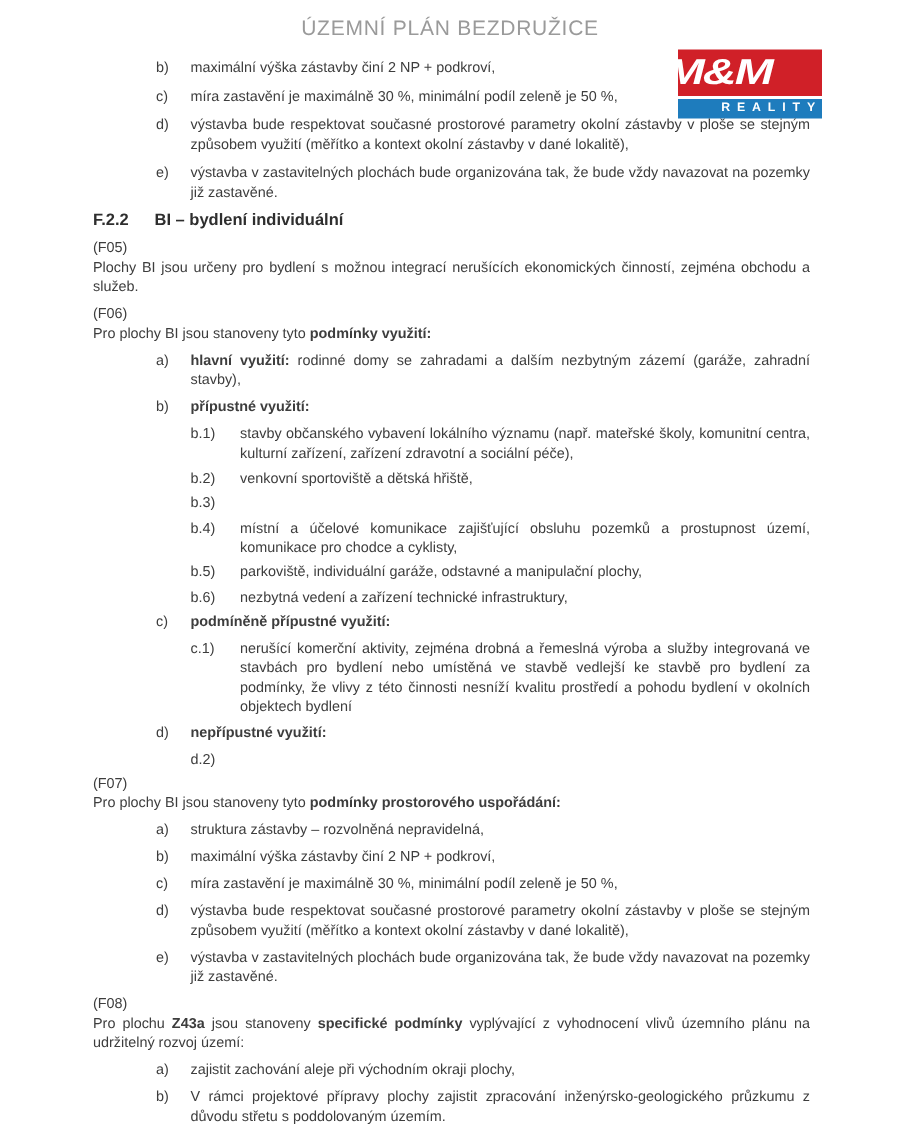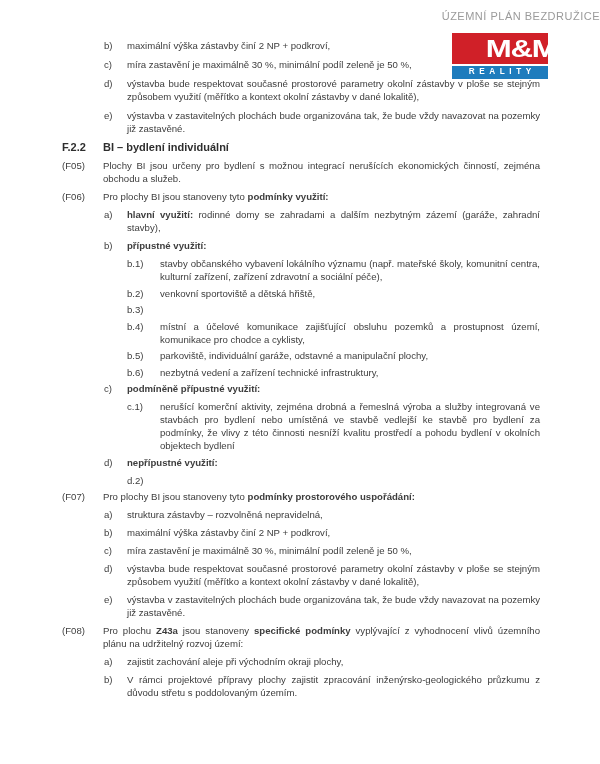--- a/index.html
+++ b/index.html
@@ -1,28 +1,29 @@
 <!DOCTYPE html>
 <html><head>
 <meta charset="utf-8">
 <style>
   html,body { margin:0; padding:0; background:#ffffff; }
   .page {
     position:relative; width:600px; height:764px; background:#ffffff;
     font-family:"Liberation Sans", sans-serif; color:#3d3d3d; overflow:hidden;
   }
   .header-title {
-    position:absolute; top:10px; left:0; right:0; text-align:right;
-    font-size:11px; color:#9a9a9a; letter-spacing:0.5px;
+    position:absolute; top:10px; left:0; right:0; text-align:center;
+    font-size:14px; color:#9a9a9a; letter-spacing:0.5px;
   }
   
   .logo { position:absolute; left:452px; top:33px; width:96px; }
   .logo-top {
-    height:31px; display:flex; align-items:center; justify-content:flex-end;
+    height:31px; display:flex; align-items:center; justify-content:flex-start;
     overflow:hidden;
+    font-style:italic;
   }
   .logo-mm {
     color:#ffffff; font-weight:bold; font-size:24px; line-height:1;
     display:inline-block; transform:scaleX(1.3); letter-spacing:-1px;
   }
   .logo-bottom {
     margin-top:2px; height:13px; display:flex; align-items:center; justify-content:center;
   }
   .logo-reality {
     color:#ffffff; font-weight:bold; font-size:8.2px; line-height:1;
@@ -34,36 +35,36 @@
   .row .lbl { flex:0 0 auto; }
   .row .txt { flex:1 1 auto; text-align:justify; }
   .lv0 .lbl { width:41px; }
   .lv1 { padding-left:42px; } .lv1 .lbl { width:23px; }
   .lv2 { padding-left:65px; margin-bottom:3.5px; } .lv2 .lbl { width:33px; }
   .heading {
     margin-top:0; margin-bottom:5px;
     font-size:11px; font-weight:bold; color:#2e2e2e;
   }
   .heading .lbl { width:41px; }
-  .para { margin-top:2px; }
+  .para { margin-top:2px;flex-direction:column; }
   .g-intro { margin-bottom:6px; }
   .seg-b { font-weight:bold; }
 </style>
 </head>
 <body>
 
 <div class="page">
 
   <div class="header-title">ÚZEMNÍ PLÁN BEZDRUŽICE</div>
 
   <div class="logo">
     <div class="logo-top" id="logo-top" style="background: rgb(208, 32, 40);">
       <span class="logo-mm">M&amp;M</span>
     </div>
-    <div class="logo-bottom" id="logo-bottom" style="background: rgb(30, 124, 189);">
+    <div class="logo-bottom" id="logo-bottom" style="background: rgb(30, 124, 189); justify-content: flex-end;">
       <span class="logo-reality">REALITY</span>
     </div>
   </div>
 
   <div class="doc" id="doc">
       <div class="row  lv1 g-intro">
         <span class="lbl">b)</span>
         <div class="txt"><span>maximální výška zástavby činí 2 NP + podkroví,</span></div>
       </div>
       <div class="row  lv1 g-intro">

